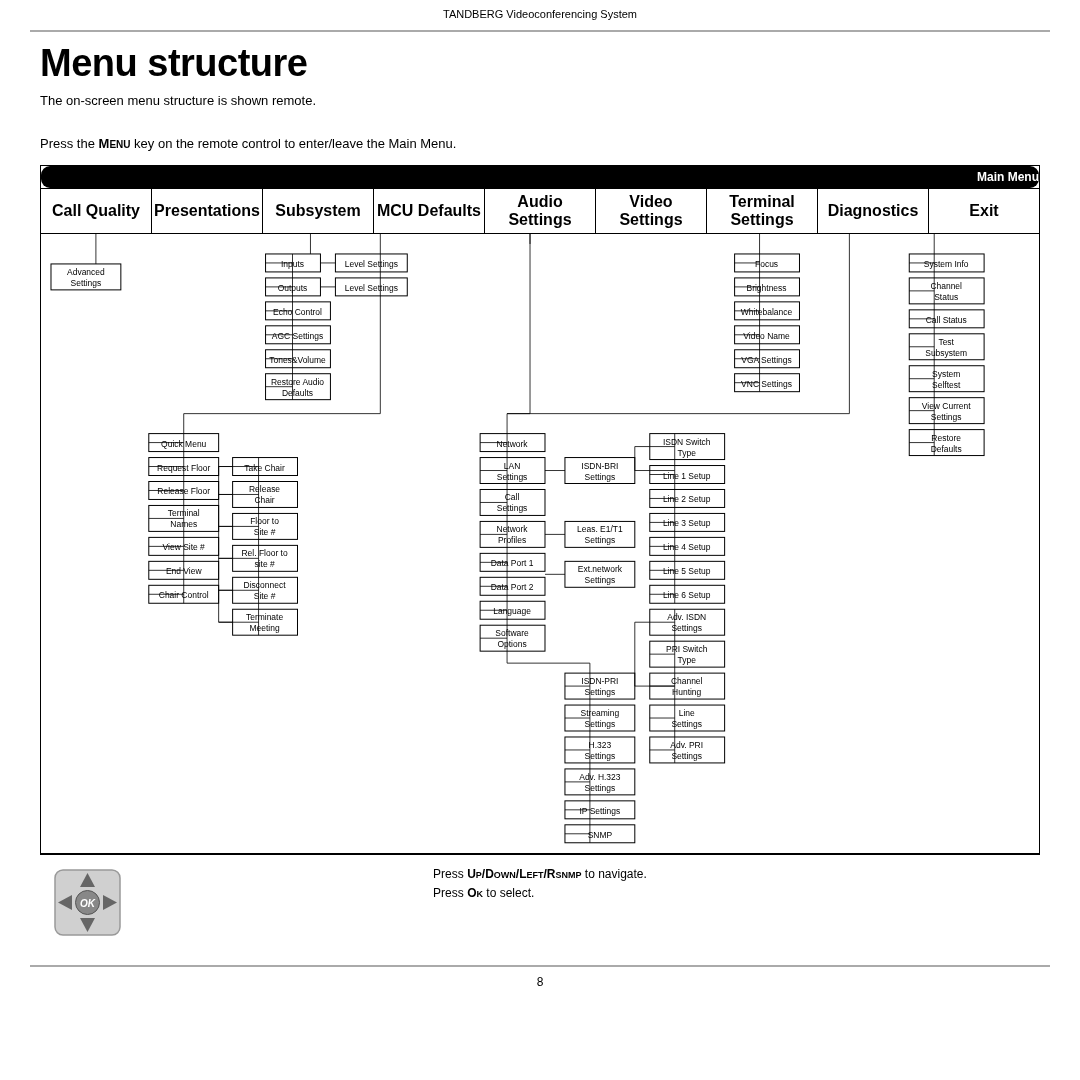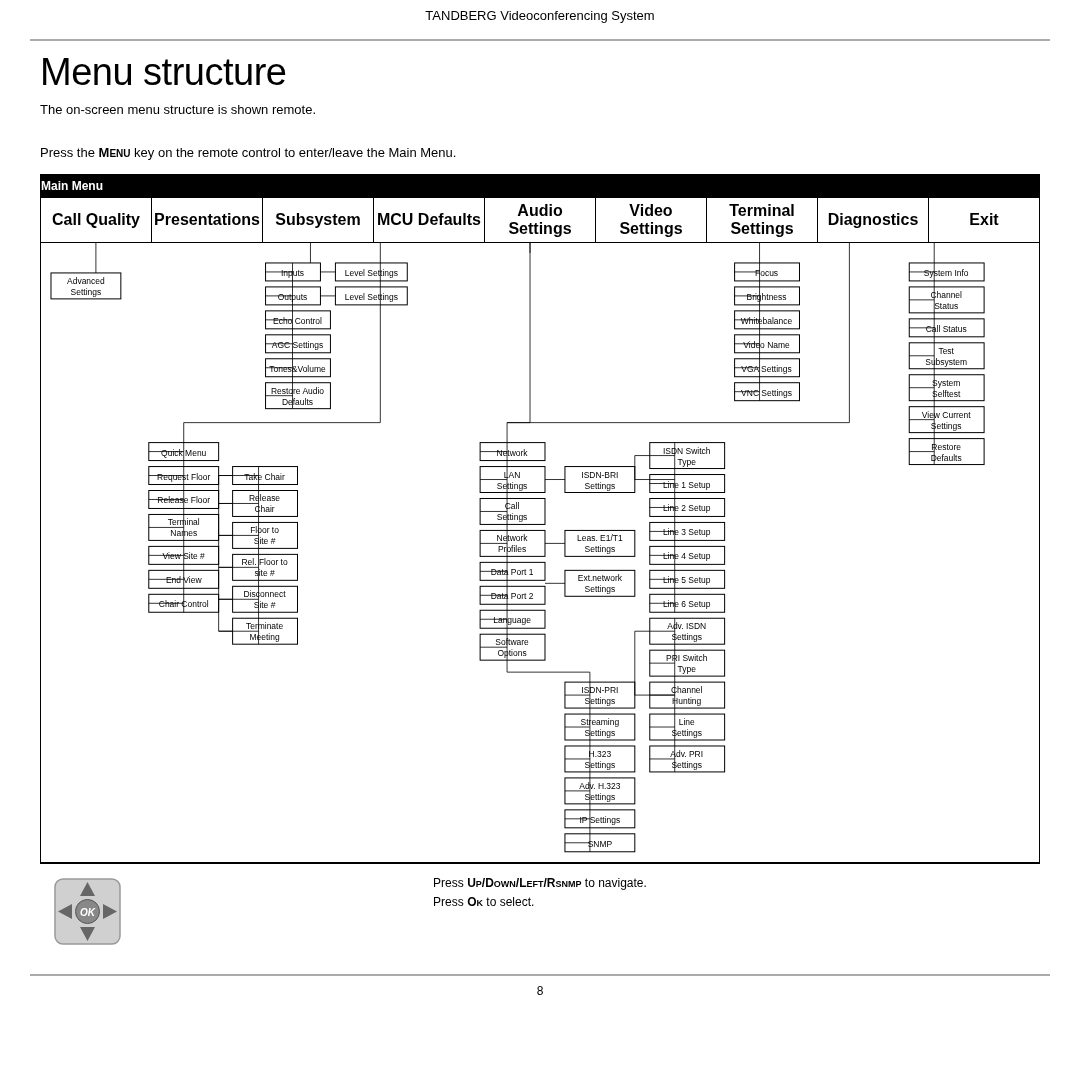--- a/index.html
+++ b/index.html
@@ -8,33 +8,33 @@
       font-family: Arial, Helvetica, sans-serif;
       font-size: 10px;
       color: #000;
       width: 1080px;
       min-height: 1080px;
       position: relative;
     }
 
     .page-header {
       text-align: center;
-      font-size: 13px;
-      padding: 8px 0 16px 0;
+      font-size: 11px;
+      padding: 8px 0 10px 0;
       border-bottom: 2px solid #aaa;
       margin: 0 30px;
     }
 
     .page-content {
       padding: 10px 40px 20px 40px;
     }
 
     .page-title {
       font-size: 38px;
-      font-weight: 400;
+      font-weight: 700;
       margin-bottom: 8px;
       letter-spacing: -0.5px;
     }
 
     .subtitle {
       font-size: 13px;
       margin-bottom: 6px;
     }
 
     .intro {
@@ -51,24 +51,25 @@
     
     .menu-diagram {
       border: 1.5px solid #000;
       position: relative;
       padding: 0;
     }
 
     .main-menu-header {
       background: #000;
       color: #fff;
-      text-align: left;
+      text-align: right;
       font-weight: bold;
       font-size: 12px;
       padding: 4px 0;
+      border-radius: 9px;
     }
 
     
     .top-level-row {
       display: flex;
       border-bottom: 1.5px solid #000;
       border-top: 1px solid #000;
     }
 
     .top-item {

